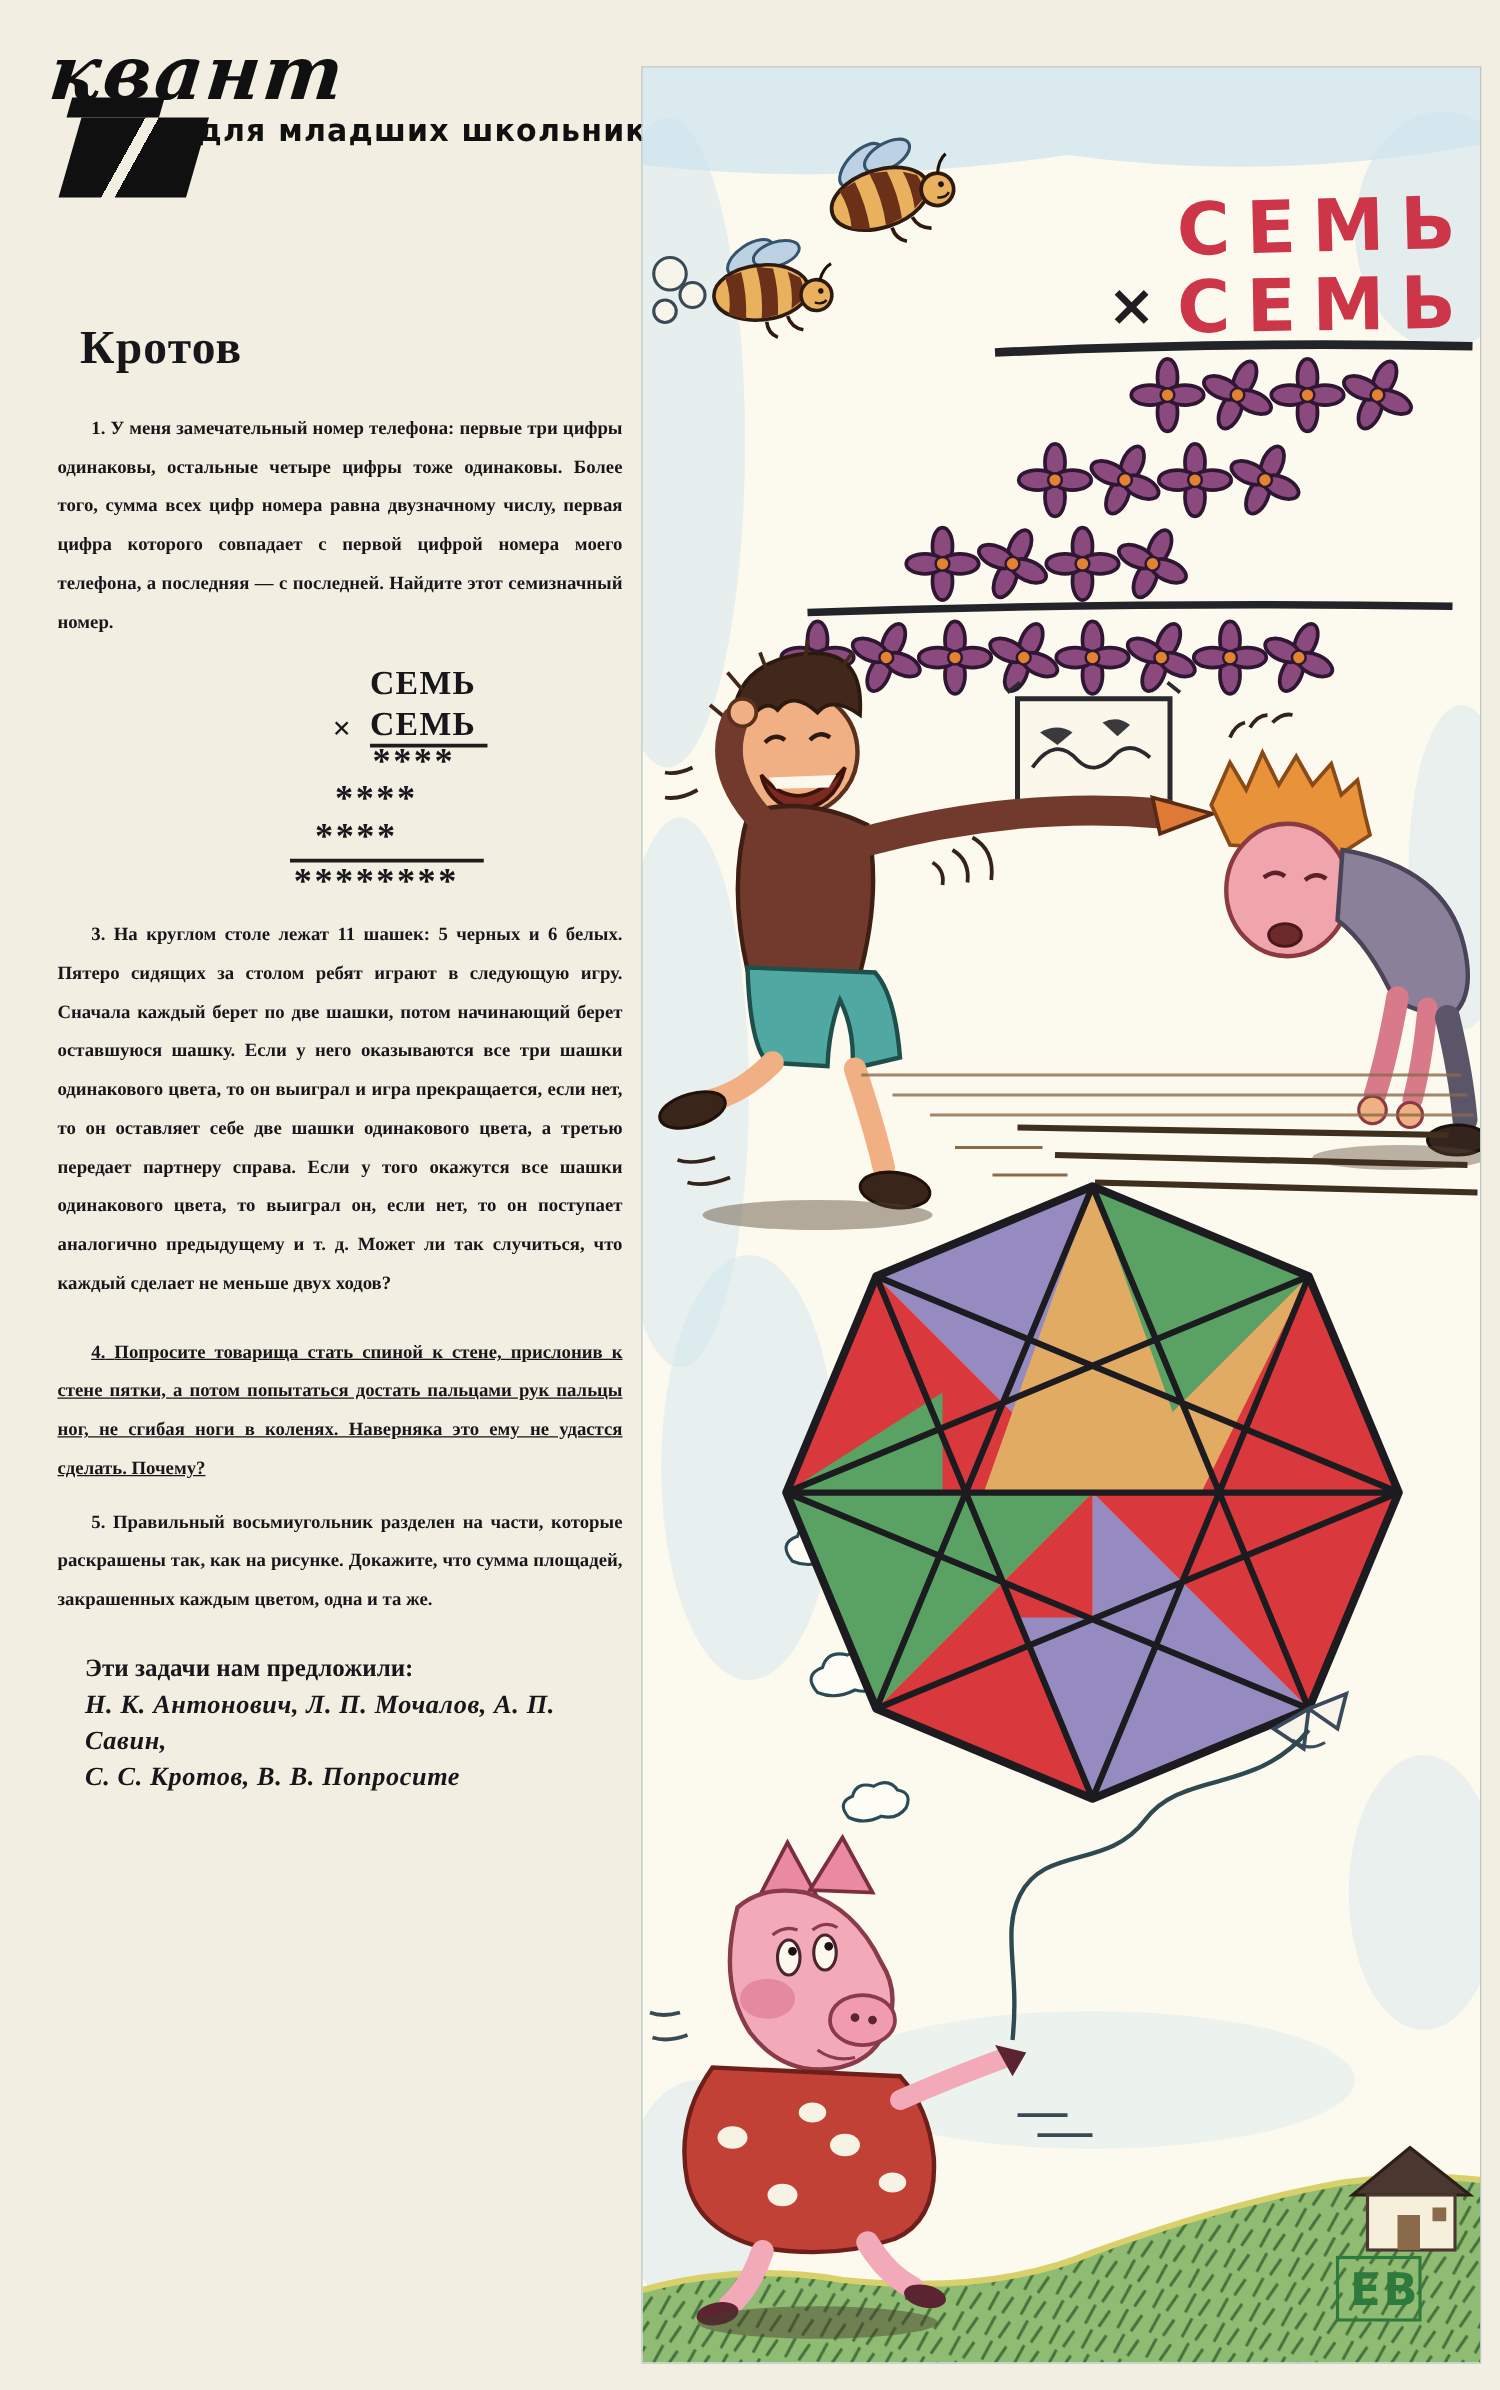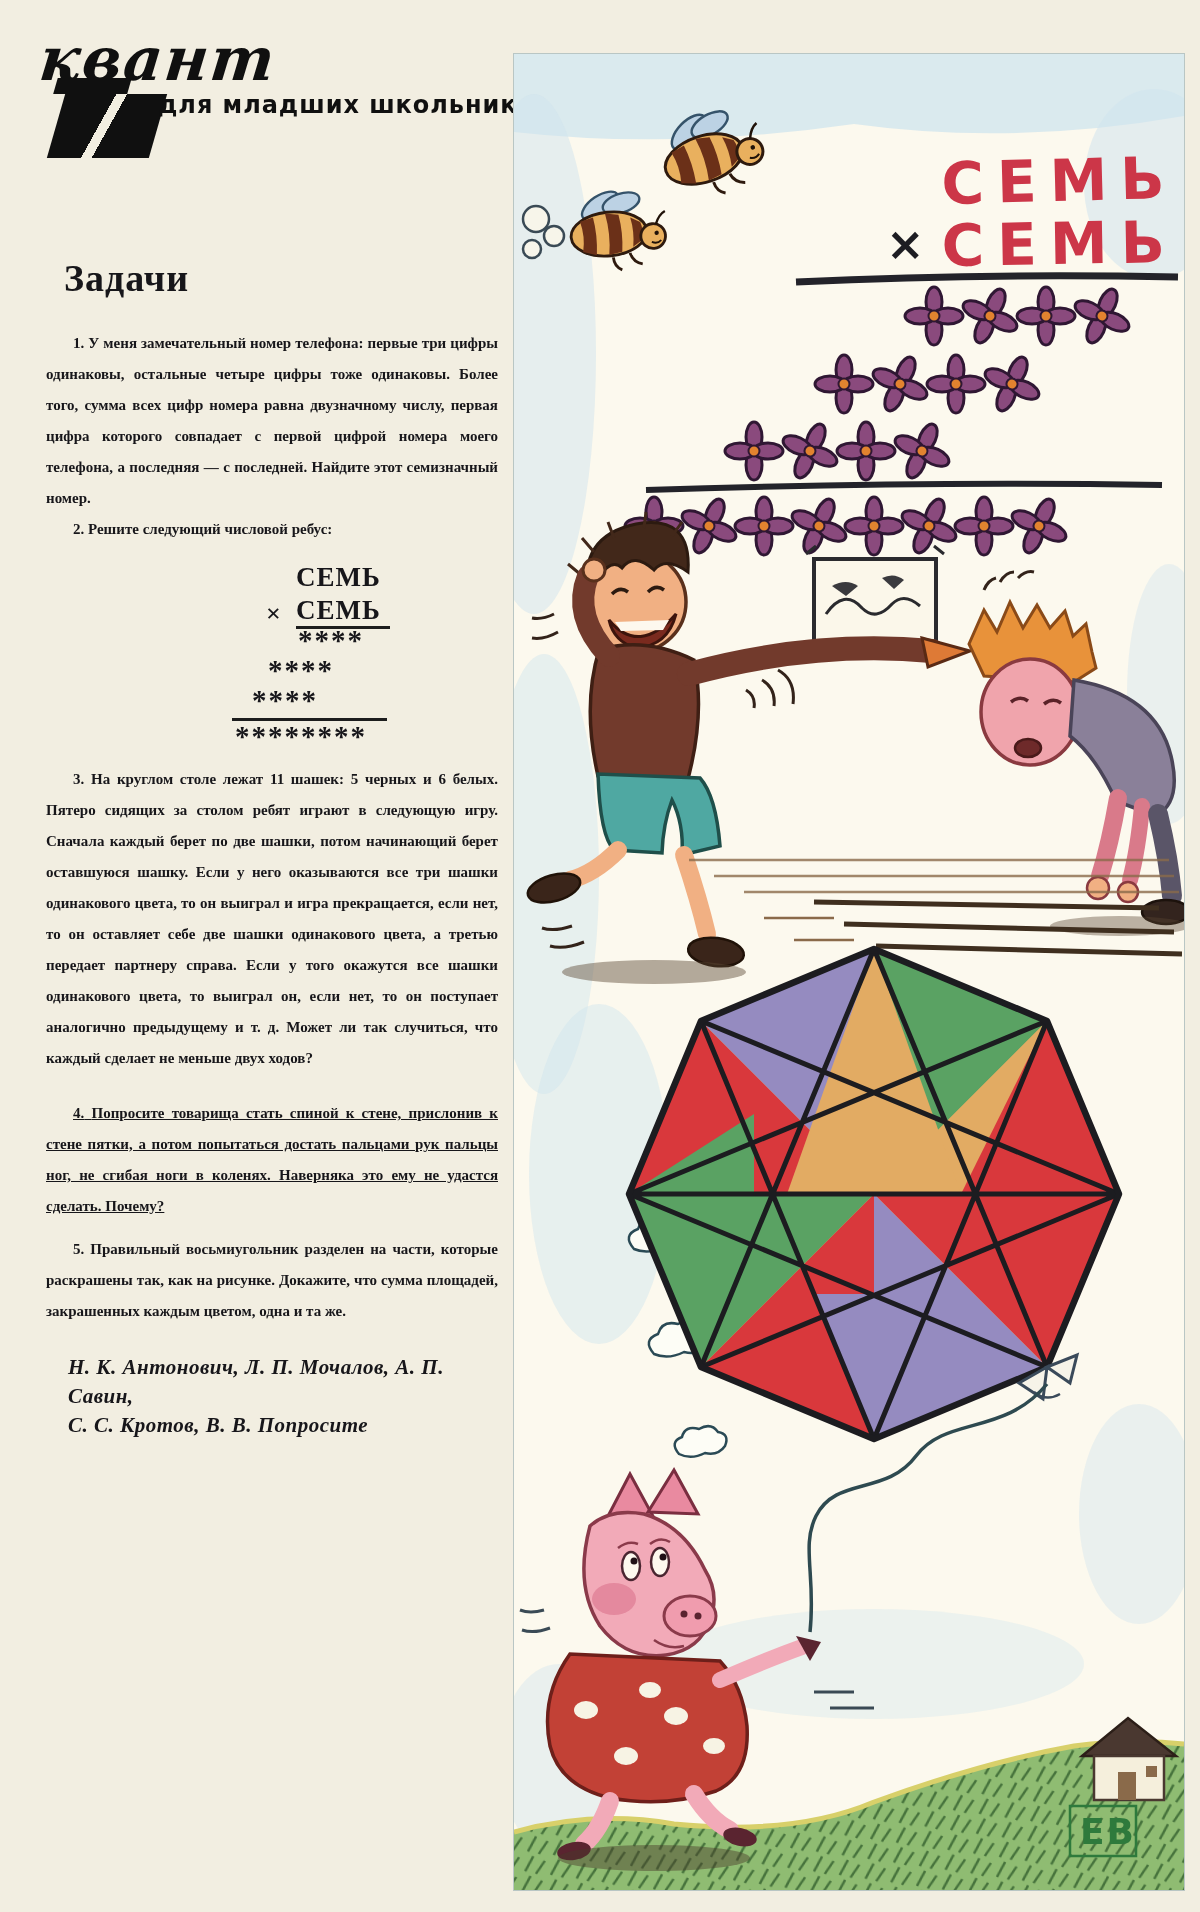--- a/index.html
+++ b/index.html
@@ -103,42 +103,42 @@
 </head>
 <body>
 
 <header>
   <div class="logo-script">квант</div>
   <div class="logo-mark"></div>
   <div class="logo-sub">для младших школьников</div>
 </header>
 
 <main class="col">
-  <h1 class="page-title">Задачи</h1>
+  <h1 class="page-title">Кротов</h1>
 
   <p class="para p1"><span class="pnum">1.</span> <span>У меня замечательный номер телефона: первые три цифры одинаковы, остальные четыре цифры тоже одинаковы. Более того, сумма всех цифр номера равна двузначному числу, первая цифра которого совпадает с первой цифрой номера моего телефона, а последняя — с последней. Найдите этот семизначный номер.</span></p>
 
-  <p class="para p2"><span class="pnum">2.</span> <span>Решите следующий числовой ребус:</span></p>
 
   <div class="rebus">
     <div class="rb-word">СЕМЬ</div>
     <div class="rb-word rb-line2"><span class="rb-times">×</span><span class="rb-underline">СЕМЬ</span></div>
     <div class="rb-ast rb-a1">****</div>
     <div class="rb-ast rb-a2">****</div>
     <div class="rb-ast rb-a3">****</div>
     <div class="rb-ast rb-prod">********</div>
   </div>
 
   <p class="para p3"><span class="pnum">3.</span> <span>На круглом столе лежат 11 шашек: 5 черных и 6 белых. Пятеро сидящих за столом ребят играют в следующую игру. Сначала каждый берет по две шашки, потом начинающий берет оставшуюся шашку. Если у него оказываются все три шашки одинакового цвета, то он выиграл и игра прекращается, если нет, то он оставляет себе две шашки одинакового цвета, а третью передает партнеру справа. Если у того окажутся все шашки одинакового цвета, то выиграл он, если нет, то он поступает аналогично предыдущему и т. д. Может ли так случиться, что каждый сделает не меньше двух ходов?</span></p>
 
   <p class="para p4"><span class="pnum">4.</span> <span>Попросите товарища стать спиной к стене, прислонив к стене пятки, а потом попытаться достать пальцами рук пальцы ног, не сгибая ноги в коленях. Наверняка это ему не удастся сделать. Почему?</span></p>
 
   <p class="para p5"><span class="pnum">5.</span> <span>Правильный восьмиугольник разделен на части, которые раскрашены так, как на рисунке. Докажите, что сумма площадей, закрашенных каждым цветом, одна и та же.</span></p>
 
   <div class="credits">
+    <div class="cr-intro">Эти задачи нам предложили:</div>
     <div class="cr-names">Н. К. Антонович, Л. П. Мочалов, А. П. Савин,</div>
     <div class="cr-names">С. С. Кротов, В. В. Попросите</div>
   </div>
 </main>
 
 <div class="illustration">
 <svg viewBox="0 0 670 1836" width="670" height="1836" xmlns="http://www.w3.org/2000/svg">
   <defs>
     <g id="flw">
       <ellipse cx="0" cy="-14" rx="8" ry="15" fill="#8a4a7d" stroke="#2f1733" stroke-width="3"></ellipse>

